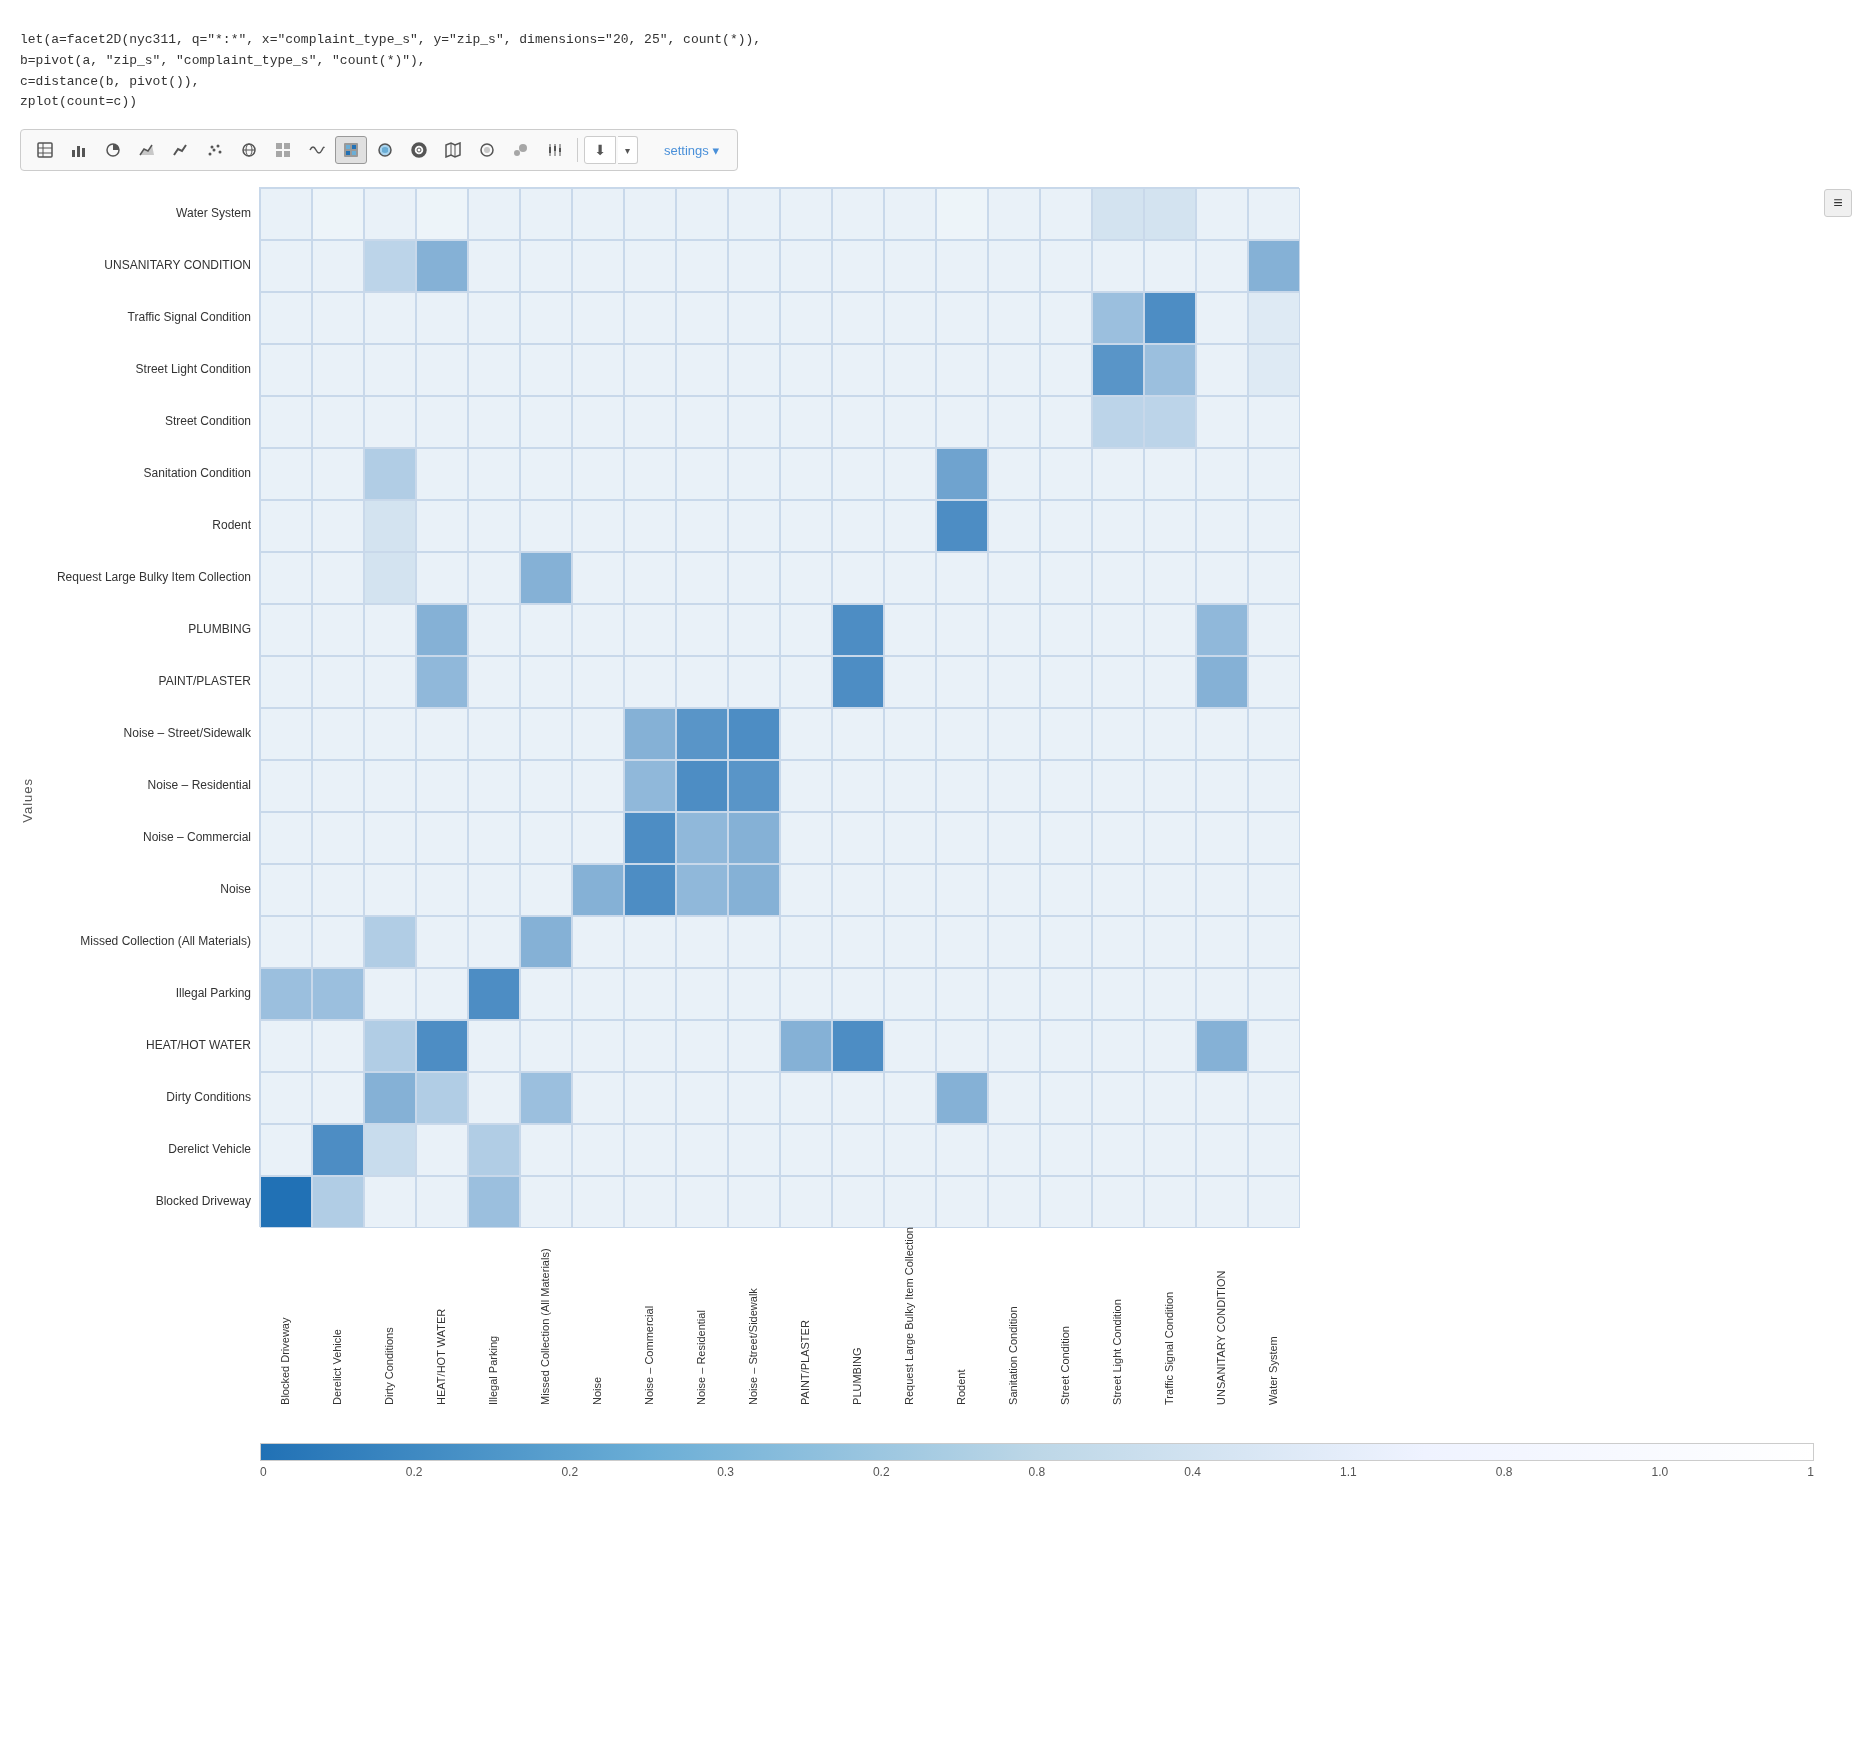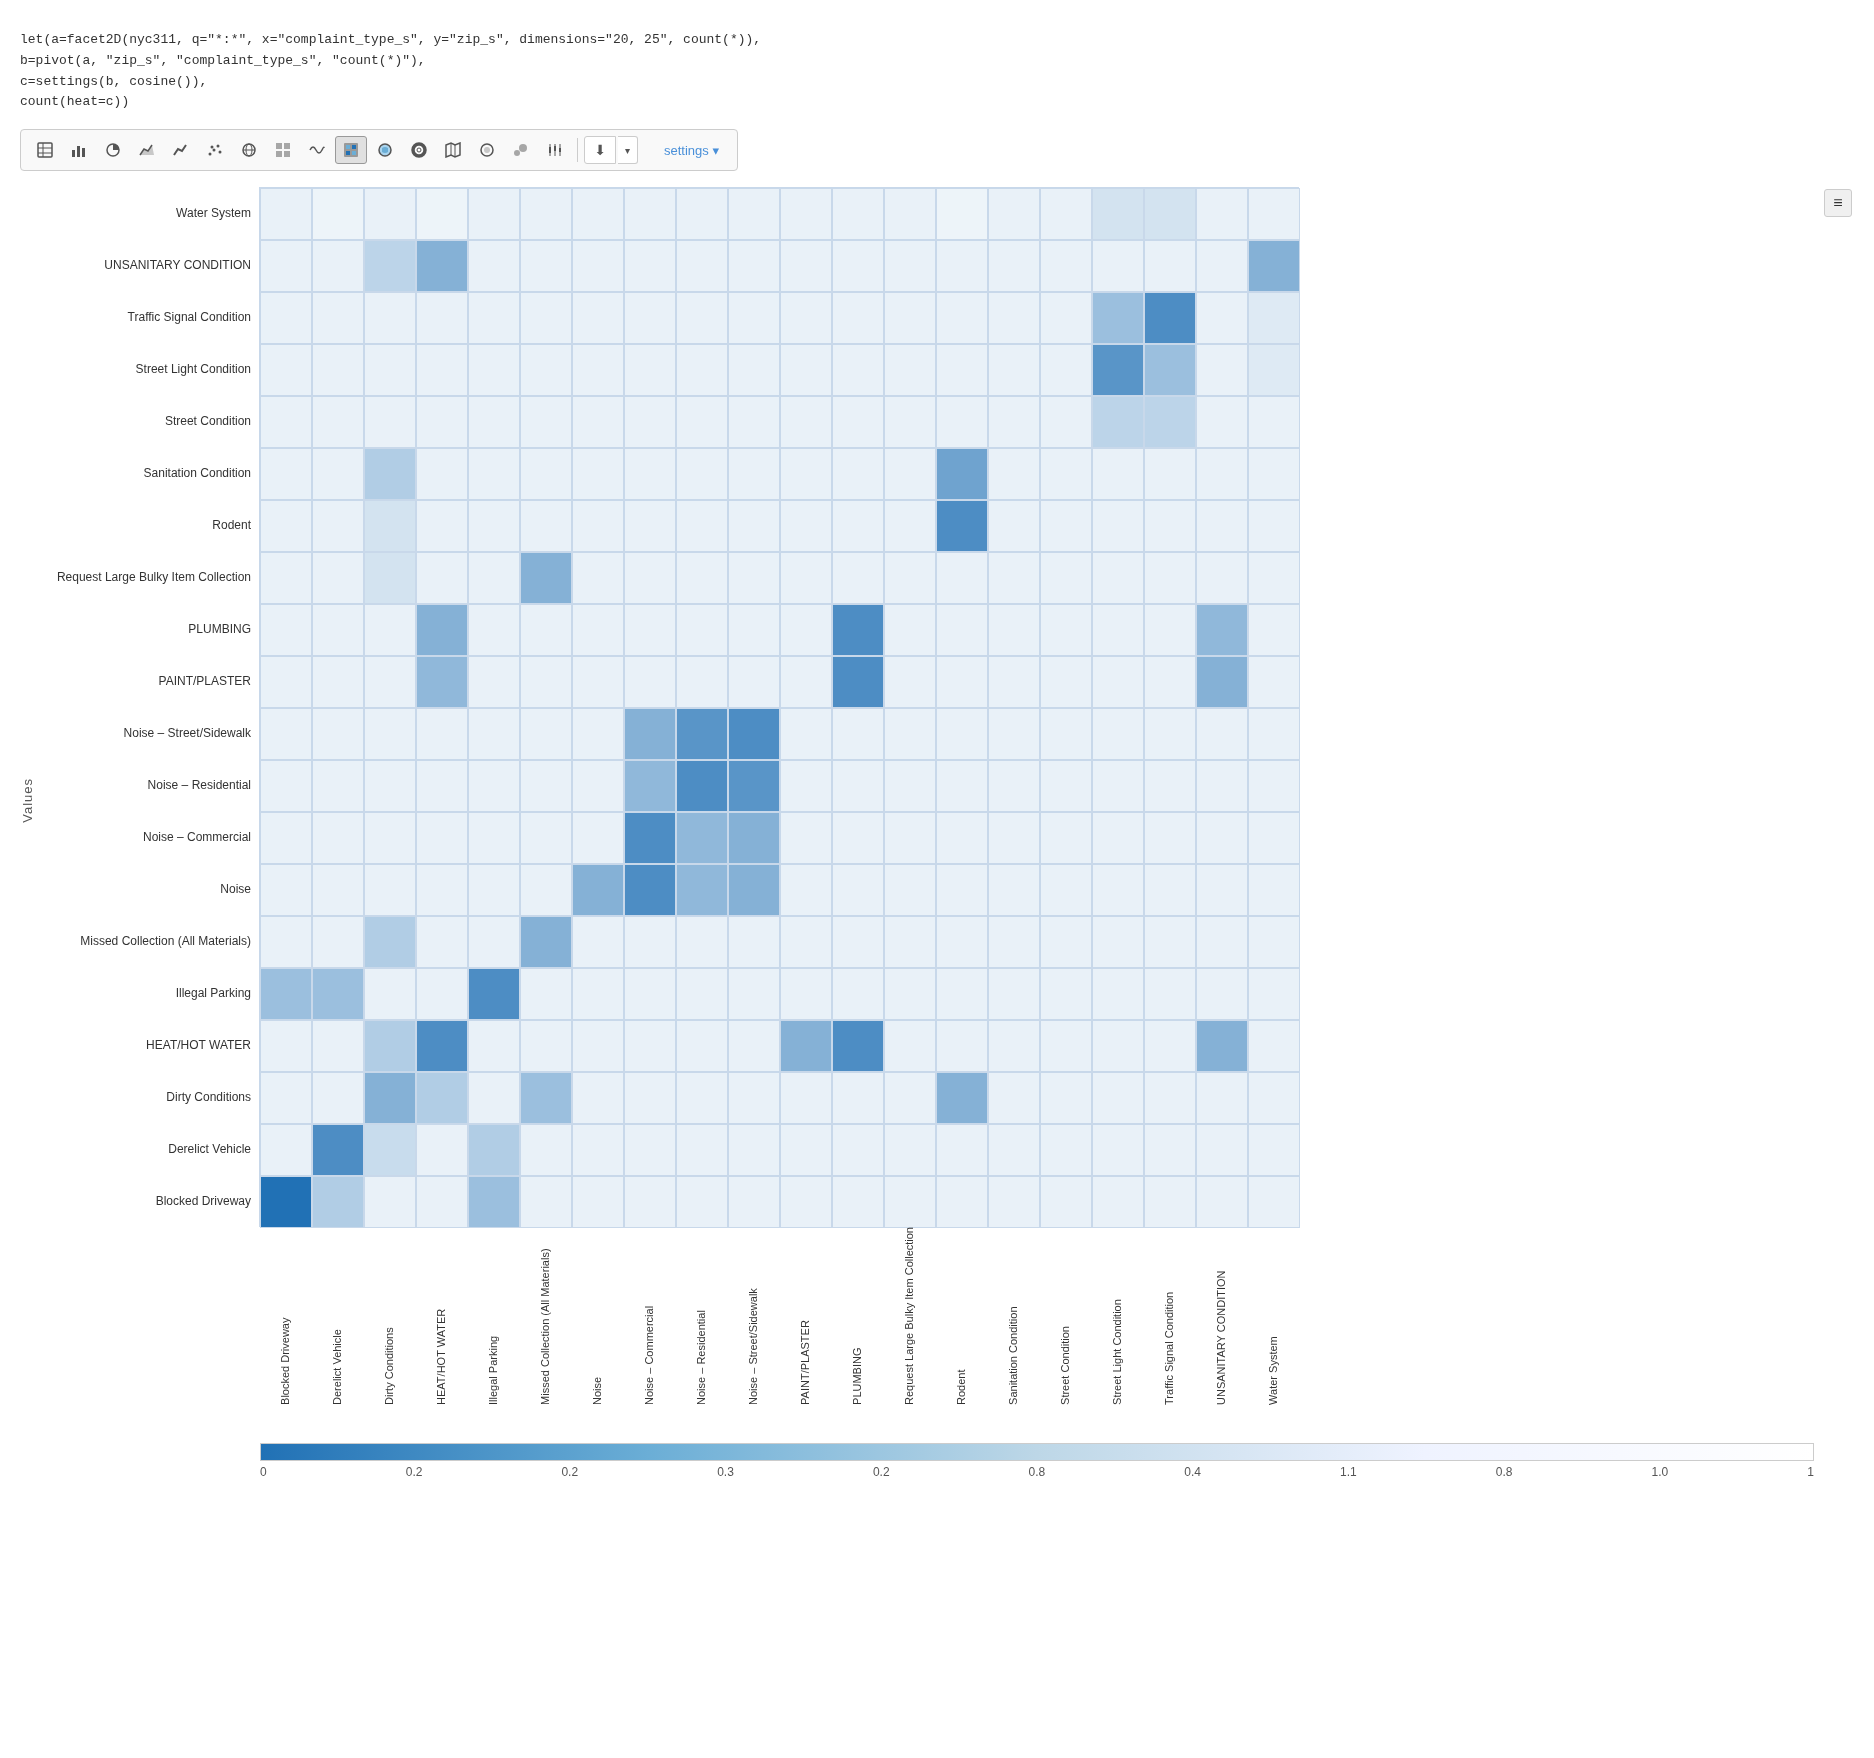--- a/index.html
+++ b/index.html
@@ -181,22 +181,22 @@
     .icon-svg { width: 16px; height: 16px; }
   </style>
 </head>
 <body>
 
 <div id="app">
 
   <div class="code-block">
     <div>let(a=facet2D(nyc311, q="*:*", x="complaint_type_s", y="zip_s", dimensions="20, 25", count(*)),</div>
     <div>    b=pivot(a, "zip_s", "complaint_type_s", "count(*)"),</div>
-    <div>    c=settings(b, cosine()),</div>
-    <div>    count(heat=c))</div>
+    <div>    c=distance(b, pivot()),</div>
+    <div>    zplot(count=c))</div>
   </div>
 
   <div class="toolbar">
     <button class="toolbar-btn" title="Table">
       <svg class="icon-svg" viewBox="0 0 16 16">
           <rect x="1" y="1" width="14" height="14" rx="1" fill="none" stroke="#555" stroke-width="1.5"></rect>
           <line x1="1" y1="6" x2="15" y2="6" stroke="#555" stroke-width="1"></line>
           <line x1="1" y1="11" x2="15" y2="11" stroke="#555" stroke-width="1"></line>
           <line x1="6" y1="1" x2="6" y2="15" stroke="#555" stroke-width="1"></line>
         </svg>

